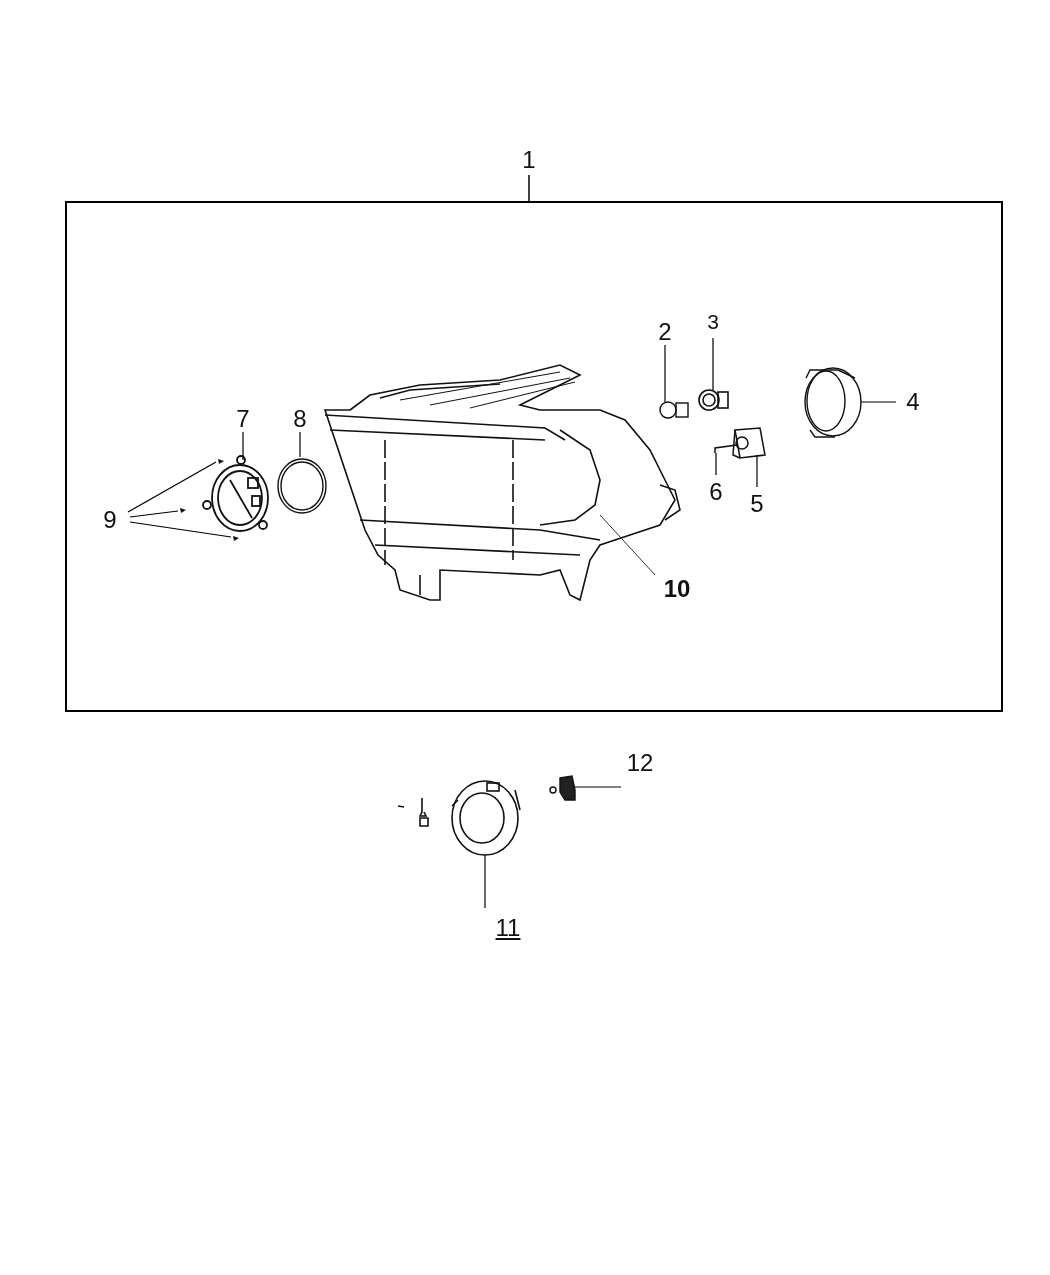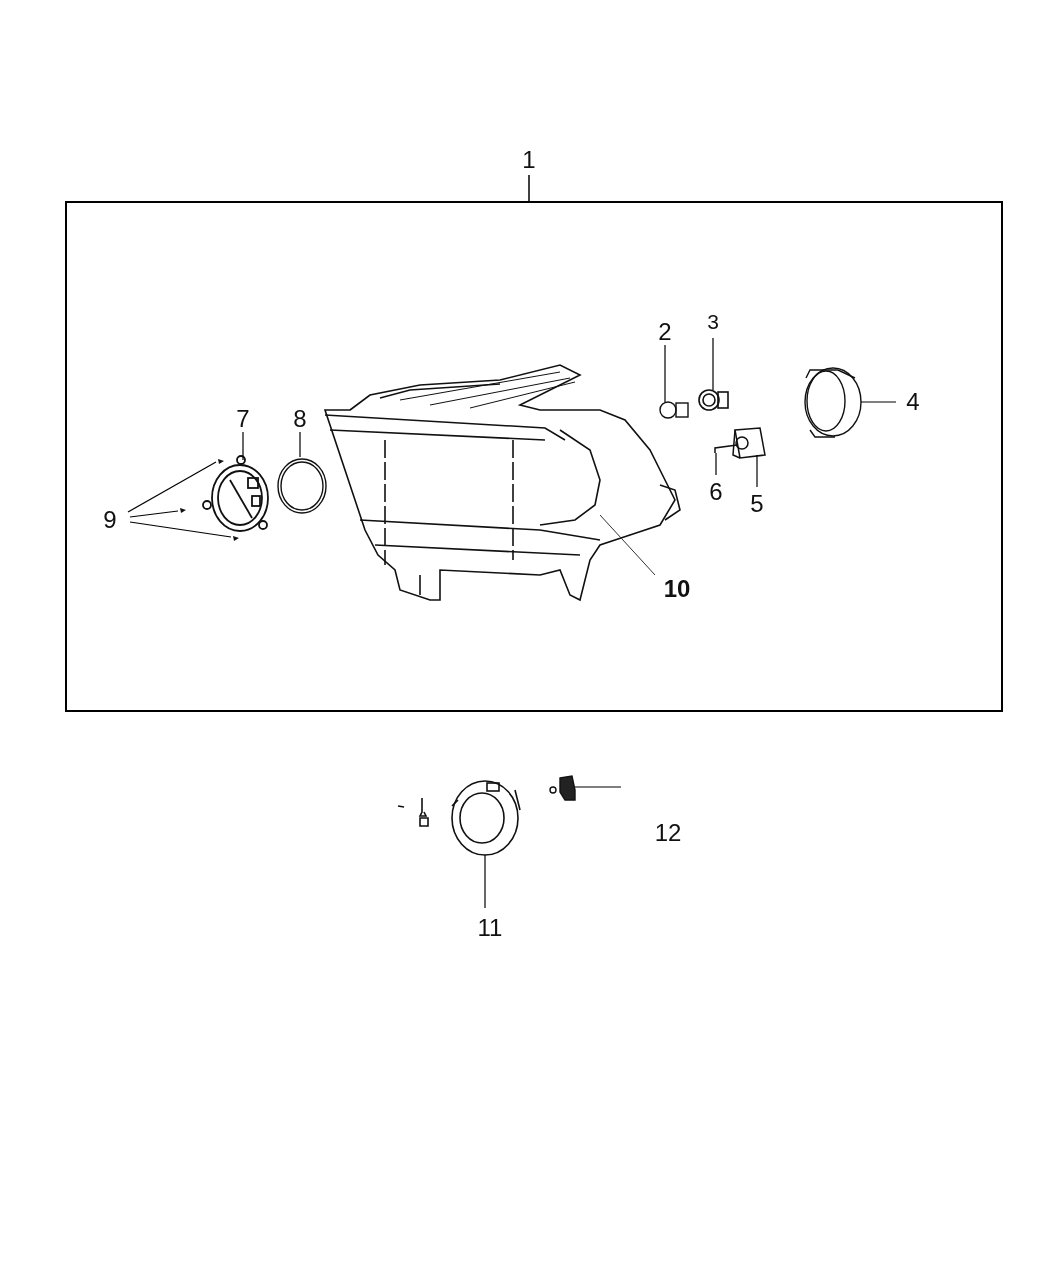--- a/index.html
+++ b/index.html
@@ -113,14 +113,14 @@
 <div class="callout" style="left:529px;top:160px;">1</div>
 <div class="callout" style="left:665px;top:332px;">2</div>
 <div class="callout" style="left:713px;top:322px;font-size:21px;">3</div>
 <div class="callout" style="left:913px;top:402px;">4</div>
 <div class="callout" style="left:757px;top:504px;">5</div>
 <div class="callout" style="left:716px;top:492px;">6</div>
 <div class="callout" style="left:243px;top:419px;">7</div>
 <div class="callout" style="left:300px;top:419px;">8</div>
 <div class="callout" style="left:110px;top:520px;">9</div>
 <div class="callout" style="left:677px;top:589px;font-weight:bold;">10</div>
-<div class="callout" style="left:490px;top:928px;">11</div>
-<div class="callout" style="left:640px;top:833px;margin-left:28px;">12</div>
+<div class="callout" style="left:508px;top:928px;text-decoration:underline;">11</div>
+<div class="callout" style="left:640px;top:763px;">12</div>
 
 </body></html>

